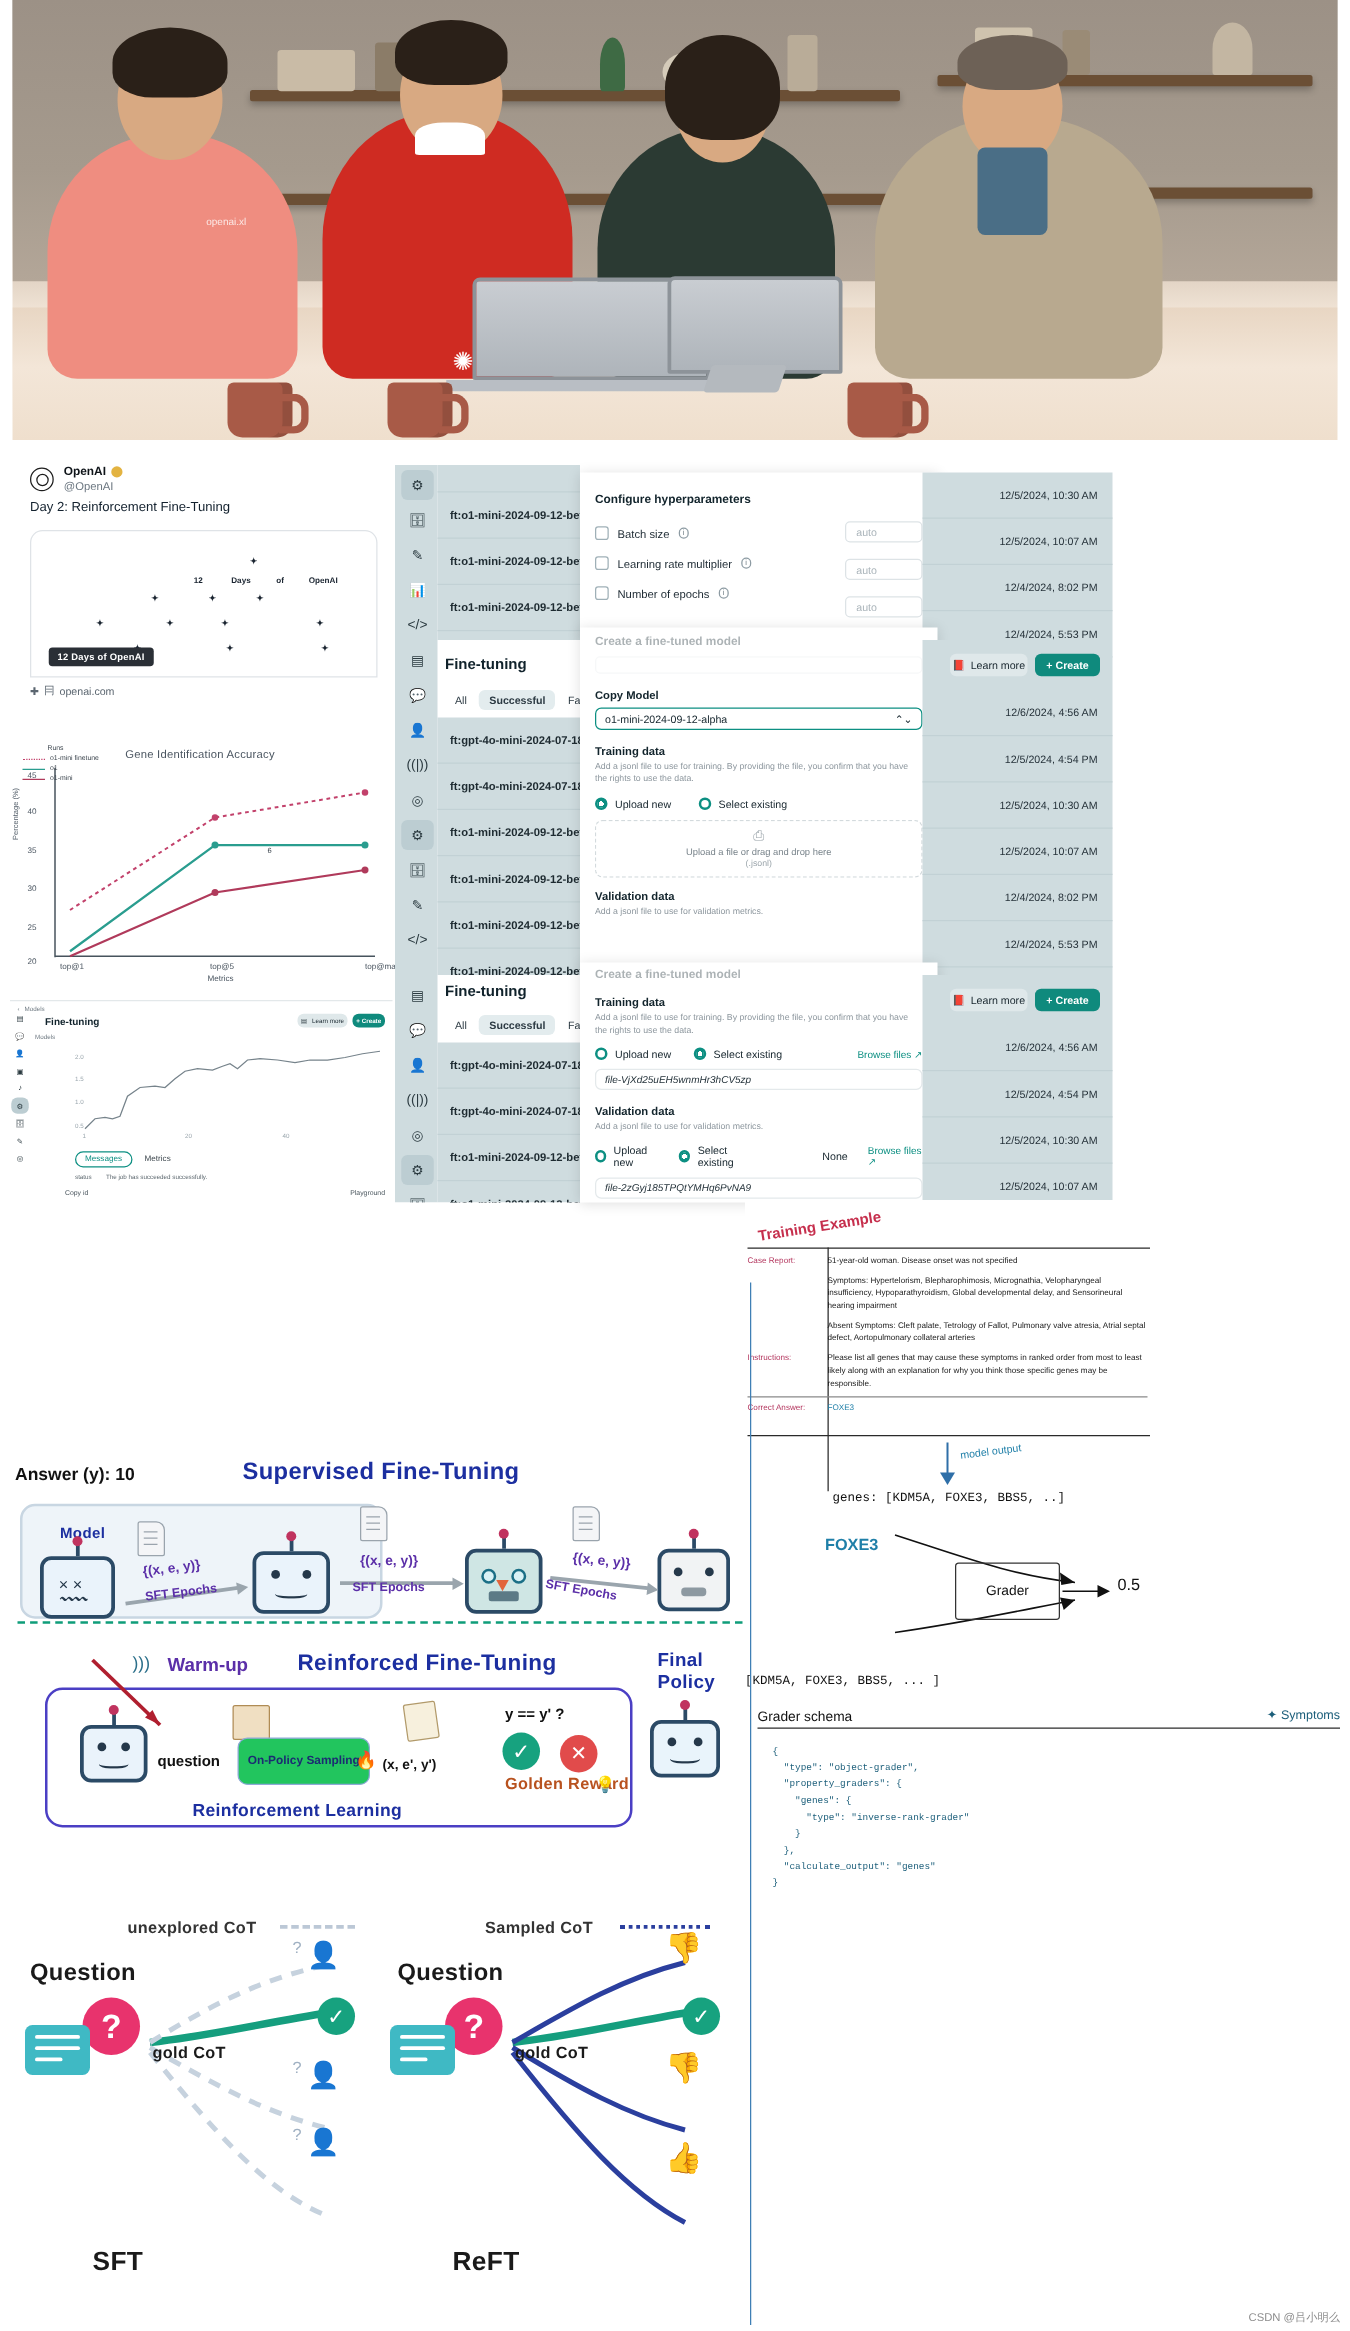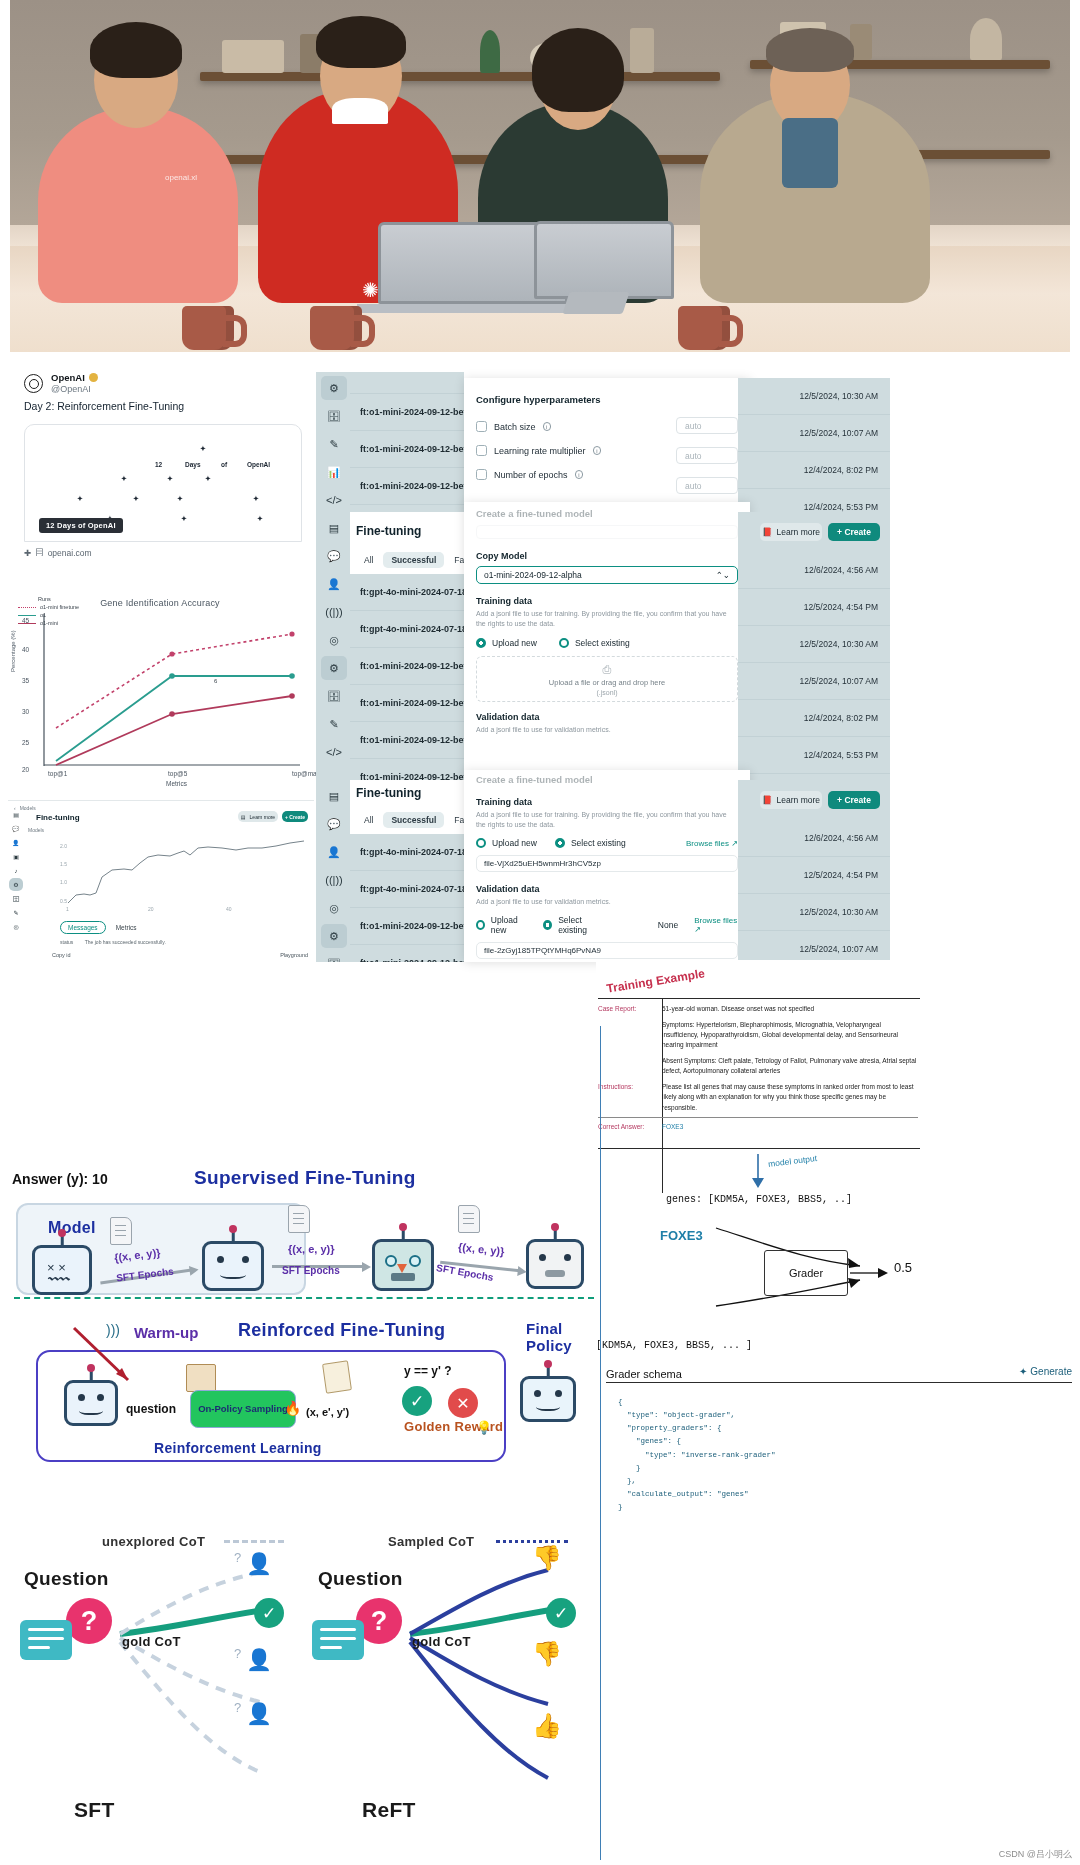--- a/index.html
+++ b/index.html
@@ -101,21 +101,21 @@
   .sel-box { height:18px; border:1.3px solid #0c8f82; border-radius:5px; font-size:8.5px;
      color:#14242c; display:flex; align-items:center; justify-content:space-between;
      padding:0 7px; background:#fff; }
   .ghost-sel { height:14px; border:1px solid #e6eaec; border-radius:4px; background:#fff; }
   .radio-row { display:flex; align-items:center; gap:6px; font-size:8.5px; color:#16252d; }
   .radio { width:10px; height:10px; border-radius:50%; border:2px solid #0c8f82; }
   .radio.on { background:radial-gradient(circle, #fff 0 2px, #0c8f82 2px); }
   .dropzone { border:1px dashed #d3dadd; border-radius:6px; display:flex; flex-direction:column;
      align-items:center; justify-content:center; gap:2px; color:#78838a; font-size:7.5px; background:#fff; }
   .filechip { border:1px solid #e4e9eb; border-radius:5px; font-size:8px; color:#24323a;
-     display:flex; align-items:center; padding:0 7px; background:#fff; }
+     display:flex; align-items:center; padding:0 7px; background:#fff;font-style:italic; }
   .link-t { color:#0c8f82; font-size:8px; }
   .btn-create { background:#0f8a7d; color:#fff; font-size:8.5px; border-radius:5px;
      display:flex; align-items:center; justify-content:center; gap:3px; font-weight:600; }
   .btn-learn { background:#dfe8ea; color:#17252d; font-size:8.5px; border-radius:5px;
      display:flex; align-items:center; justify-content:center; gap:4px; }
   .ft-title { font-size:12px; font-weight:bold; color:#10222b; }
   .seg { display:flex; gap:2px; }
   .seg-i { font-size:8.5px; color:#2c3a43; padding:3px 8px; border-radius:5px; }
   .seg-i.on { background:#e3ecee; font-weight:600; }
 
@@ -568,21 +568,21 @@
   </div>
   <div style="position:absolute; left:44px; bottom:4px; font-size:5.5px; color:#46525a;">Copy id</div>
   <div style="position:absolute; right:6px; bottom:4px; font-size:5.5px; color:#46525a;">Playground</div>
 </div>
 
 <div class="layer hd" style="left:6px; top:1165px; width:584px; height:135px;">
   <div style="position:absolute; left:6px; top:6px; font-size:14px; color:#111; font-weight:600;">Answer (y): 10</div>
   <div class="hd-title" style="position:absolute; left:188px; top:2px; font-size:19px;">Supervised Fine-Tuning</div>
 
   <div class="sft-box" style="left:10px; top:38px; width:290px; height:92px;"></div>
-  <div class="hd-title" style="position:absolute; left:42px; top:54px; font-size:16px;">Model</div>
+  <div class="hd-title" style="position:absolute; left:42px; top:54px; font-size:12px;">Model</div>
 
   <div class="bot" style="position:absolute; left:26px; top:80px; width:60px; height:50px;">
     <span style="position:absolute;left:12px;top:12px;font-size:13px;color:#25384a;">×  ×</span>
     <span style="position:absolute;left:13px;bottom:7px;font-size:11px;color:#25384a;">〰〰</span>
   </div>
   <div class="bot" style="position:absolute; left:196px; top:76px; width:62px; height:50px;">
     <span class="bot-eye" style="left:22%;"></span>
       <span class="bot-eye" style="right:22%;"></span>
     <span class="bot-mouth"></span>
   </div>
@@ -782,21 +782,21 @@
     <path d="M2,11 L34,11" stroke="#111" stroke-width="1.3"></path>
     <path d="M40,11 L30,6 L30,16 Z" fill="#111"></path>
   </svg>
   <div style="position:absolute; left:298px; top:300px; font-size:13px; color:#111;">0.5</div>
 
   <div style="position:absolute; left:0; top:380px; font-family:'Liberation Mono', monospace; font-size:10px; color:#111;">[KDM5A, FOXE3, BBS5, ... ]</div>
 
   <div style="position:absolute; left:10px; top:408px; font-size:11px; color:#111; font-weight:500;">Grader schema</div>
   <div style="position:absolute; right:8px; top:406px; font-size:10px; color:#1b5e7a; display:flex; align-items:center; gap:3px;">
     <span>✦</span>
-    <span>Generate</span>
+    <span>Symptoms</span>
   </div>
   <div style="position:absolute; left:10px; top:422px; right:8px; border-top:1px solid #2c2c2c;"></div>
 
   <pre class="code-blk" style="position:absolute; left:22px; top:436px; white-space:pre;">{
   "type": "object-grader",
   "property_graders": {
     "genes": {
       "type": "inverse-rank-grader"
     }
   },

